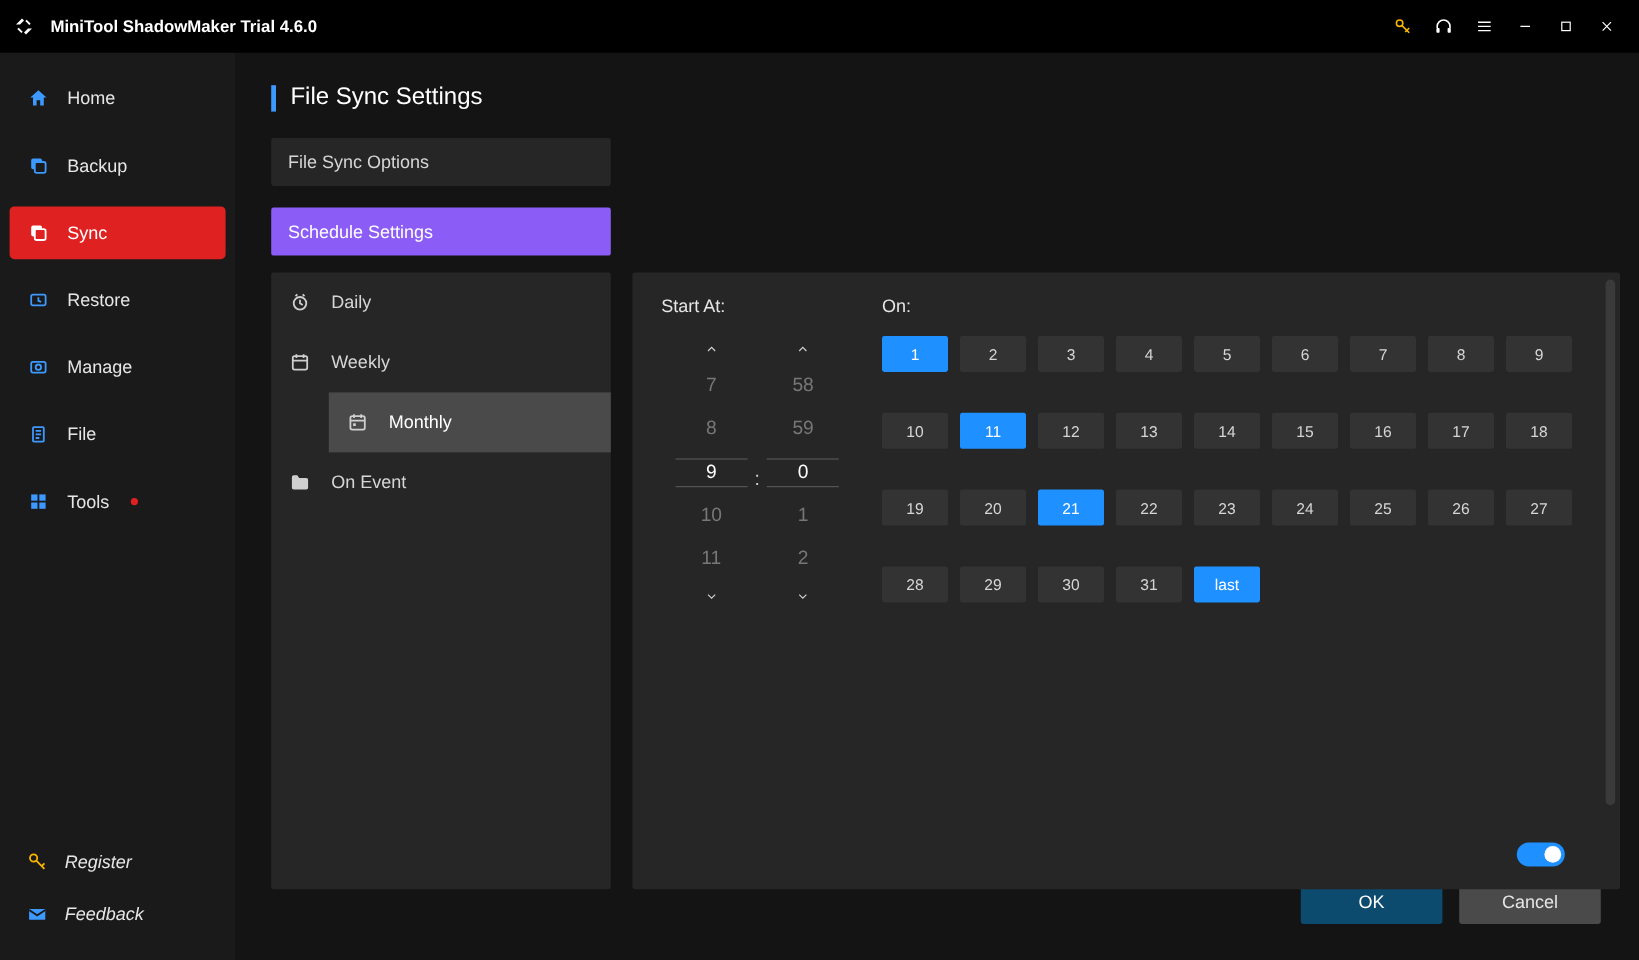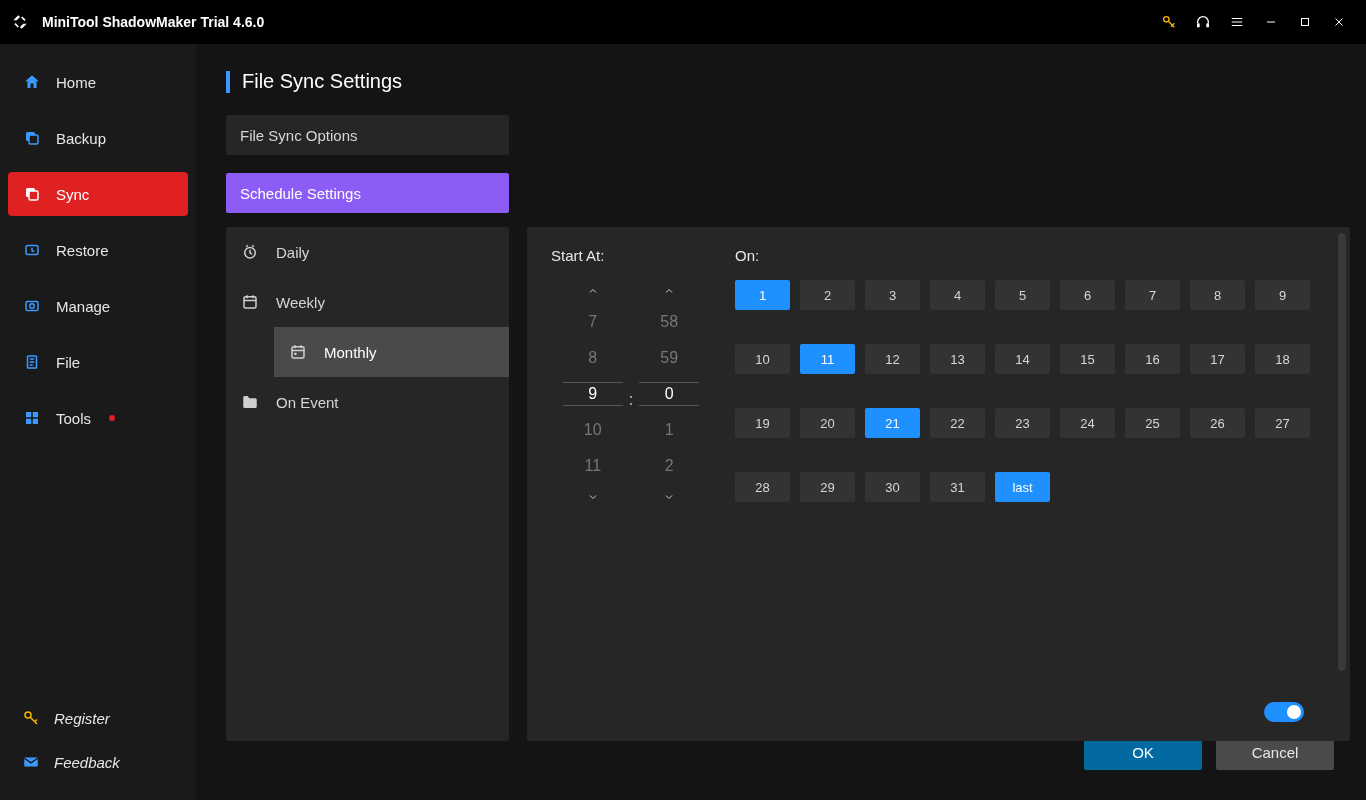--- a/index.html
+++ b/index.html
@@ -67,21 +67,21 @@
   .daygrid { row-gap: 34px; }
 
   
   .bottom-bar { display: flex; justify-content: flex-end; align-items: center; gap: 16px; padding: 14px 16px 0 0; }
   .toggle-wrap { display: flex; align-items: center; gap: 10px; }
   .toggle { width: 40px; height: 20px; background: #1e90ff; border-radius: 10px; position: relative; cursor: pointer; }
   .toggle .knob { width: 14px; height: 14px; background: #fff; border-radius: 50%; position: absolute; top: 3px; right: 3px; }
   .toggle-label { font-size: 15px; color: #e6e6e6; }
   .action-row { display: flex; justify-content: flex-end; gap: 14px; padding: 12px 16px 14px 0; }
   .btn { width: 118px; height: 36px; display: flex; align-items: center; justify-content: center; font-size: 15px; border-radius: 2px; cursor: pointer; }
-  .btn.primary { background: #0369a1; color: #fff; margin-left: 20px; }
+  .btn.primary { background: #0c4a6e; color: #fff; margin-left: 20px; }
   .btn.secondary { background: #4a4a4a; color: #e6e6e6; }
 
   .ic svg, .fi-ic svg { display:block; }
 </style>
 </head>
 <body>
 
 <div class="app">
 
   <div class="titlebar">

